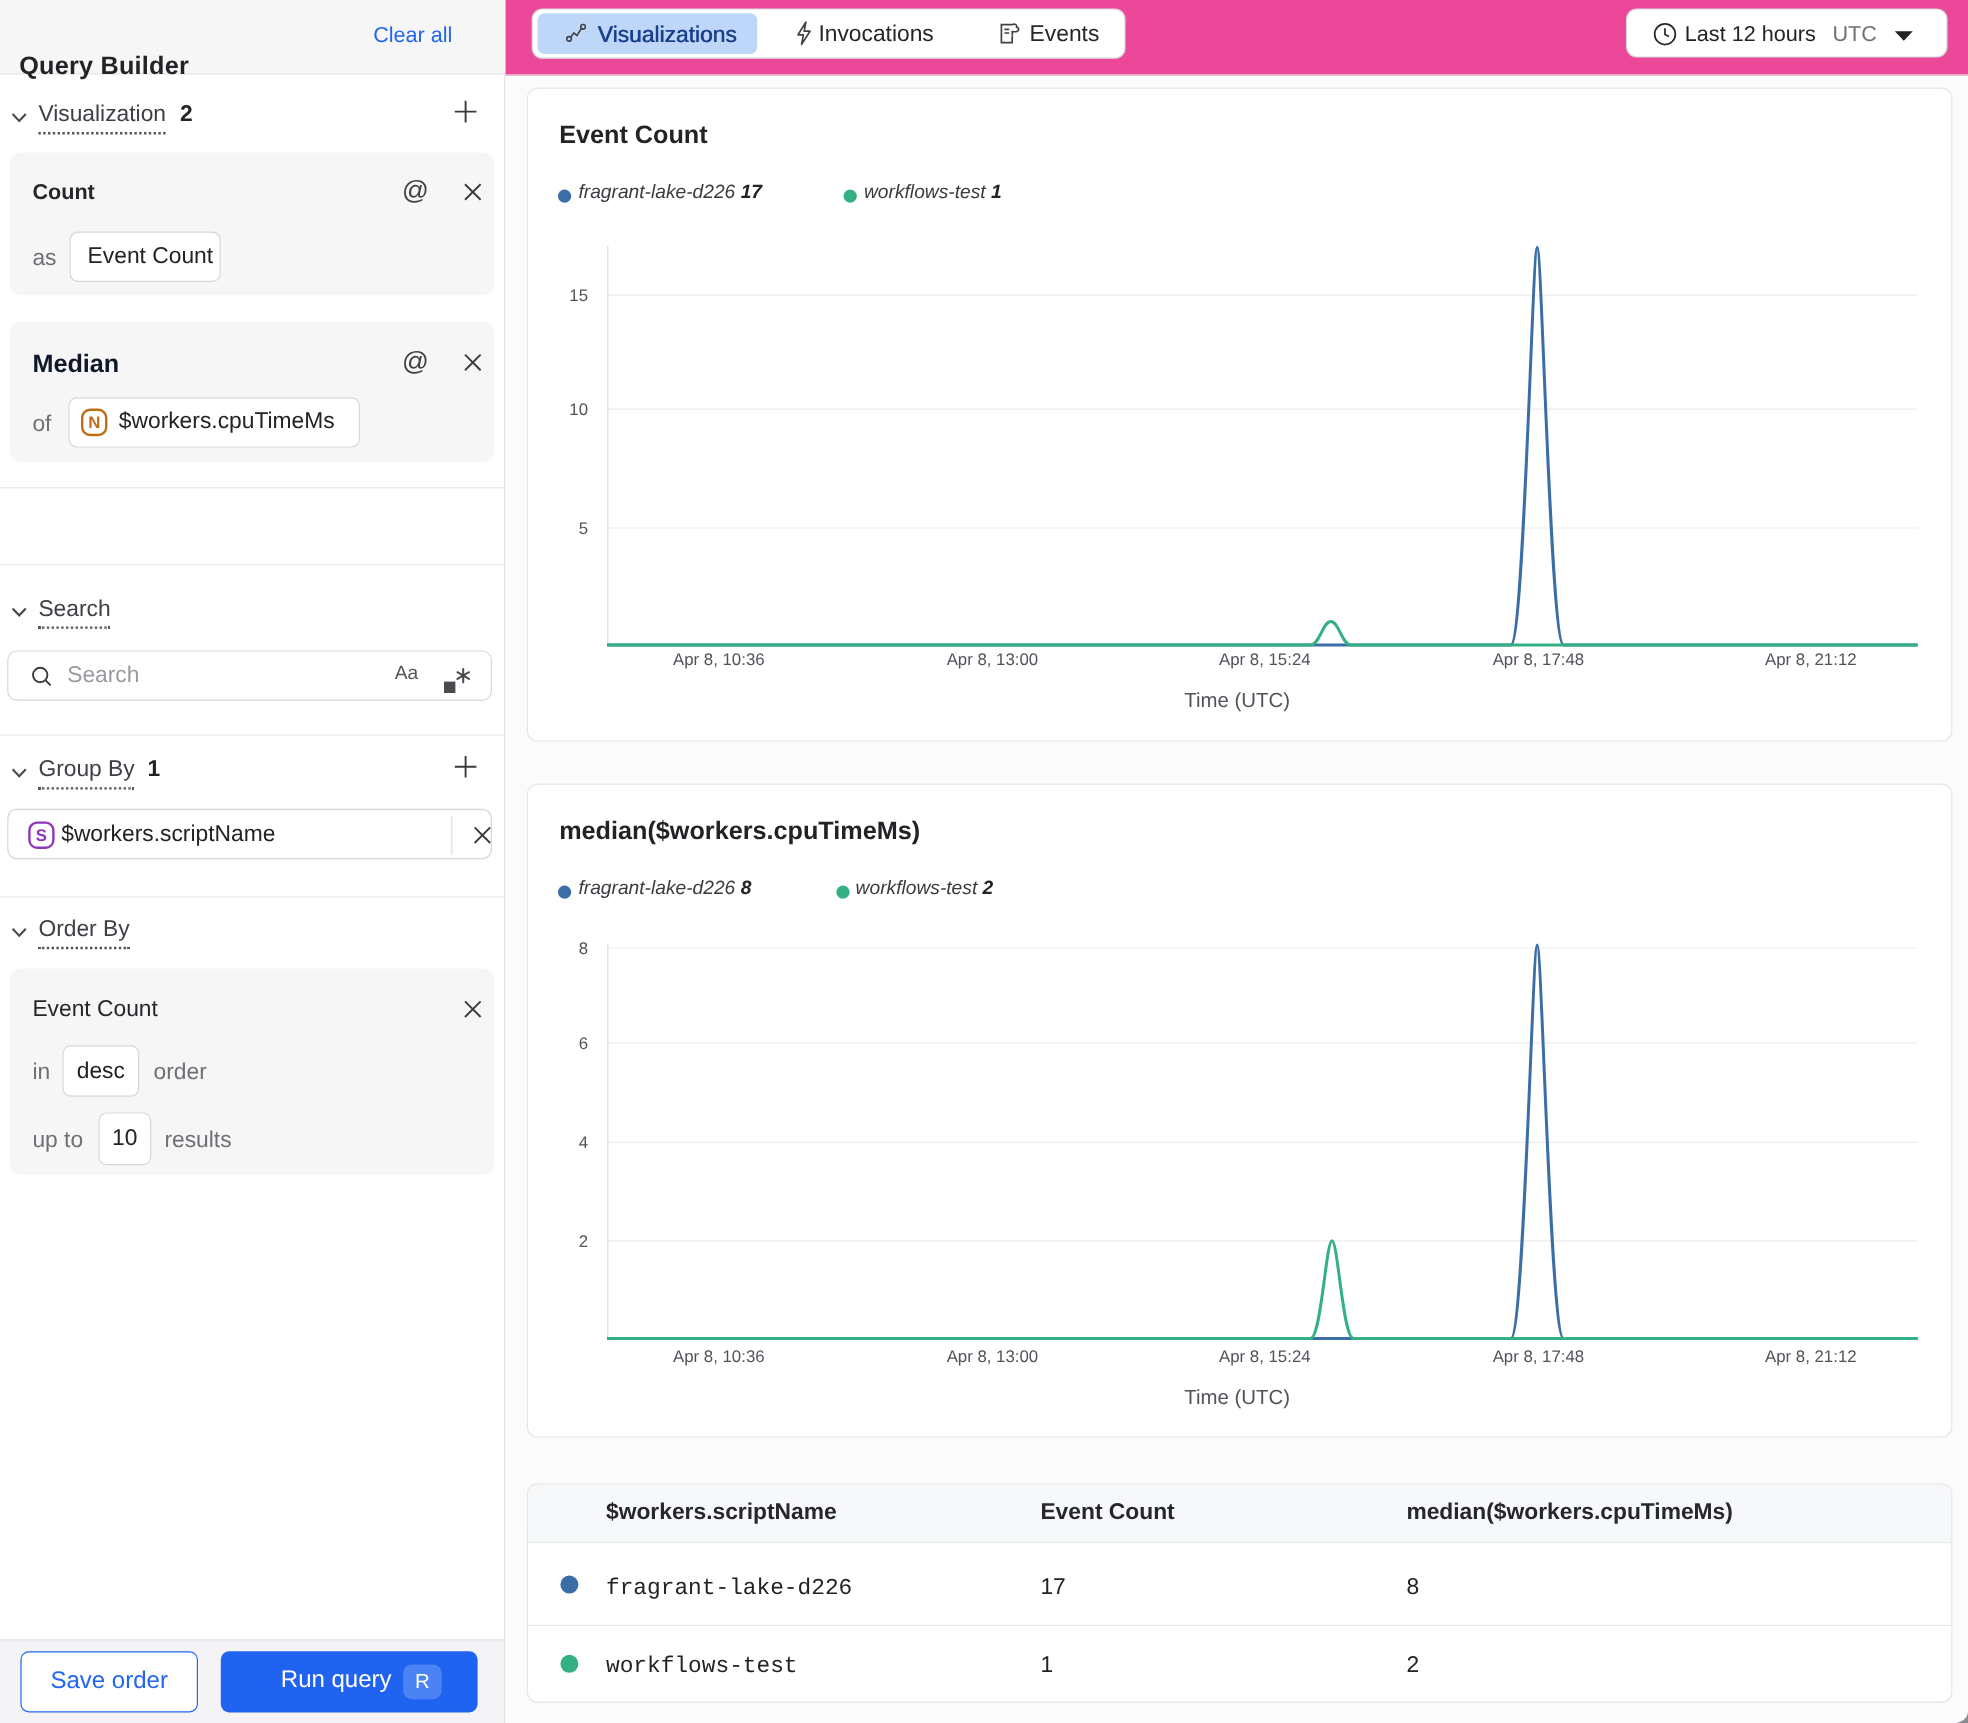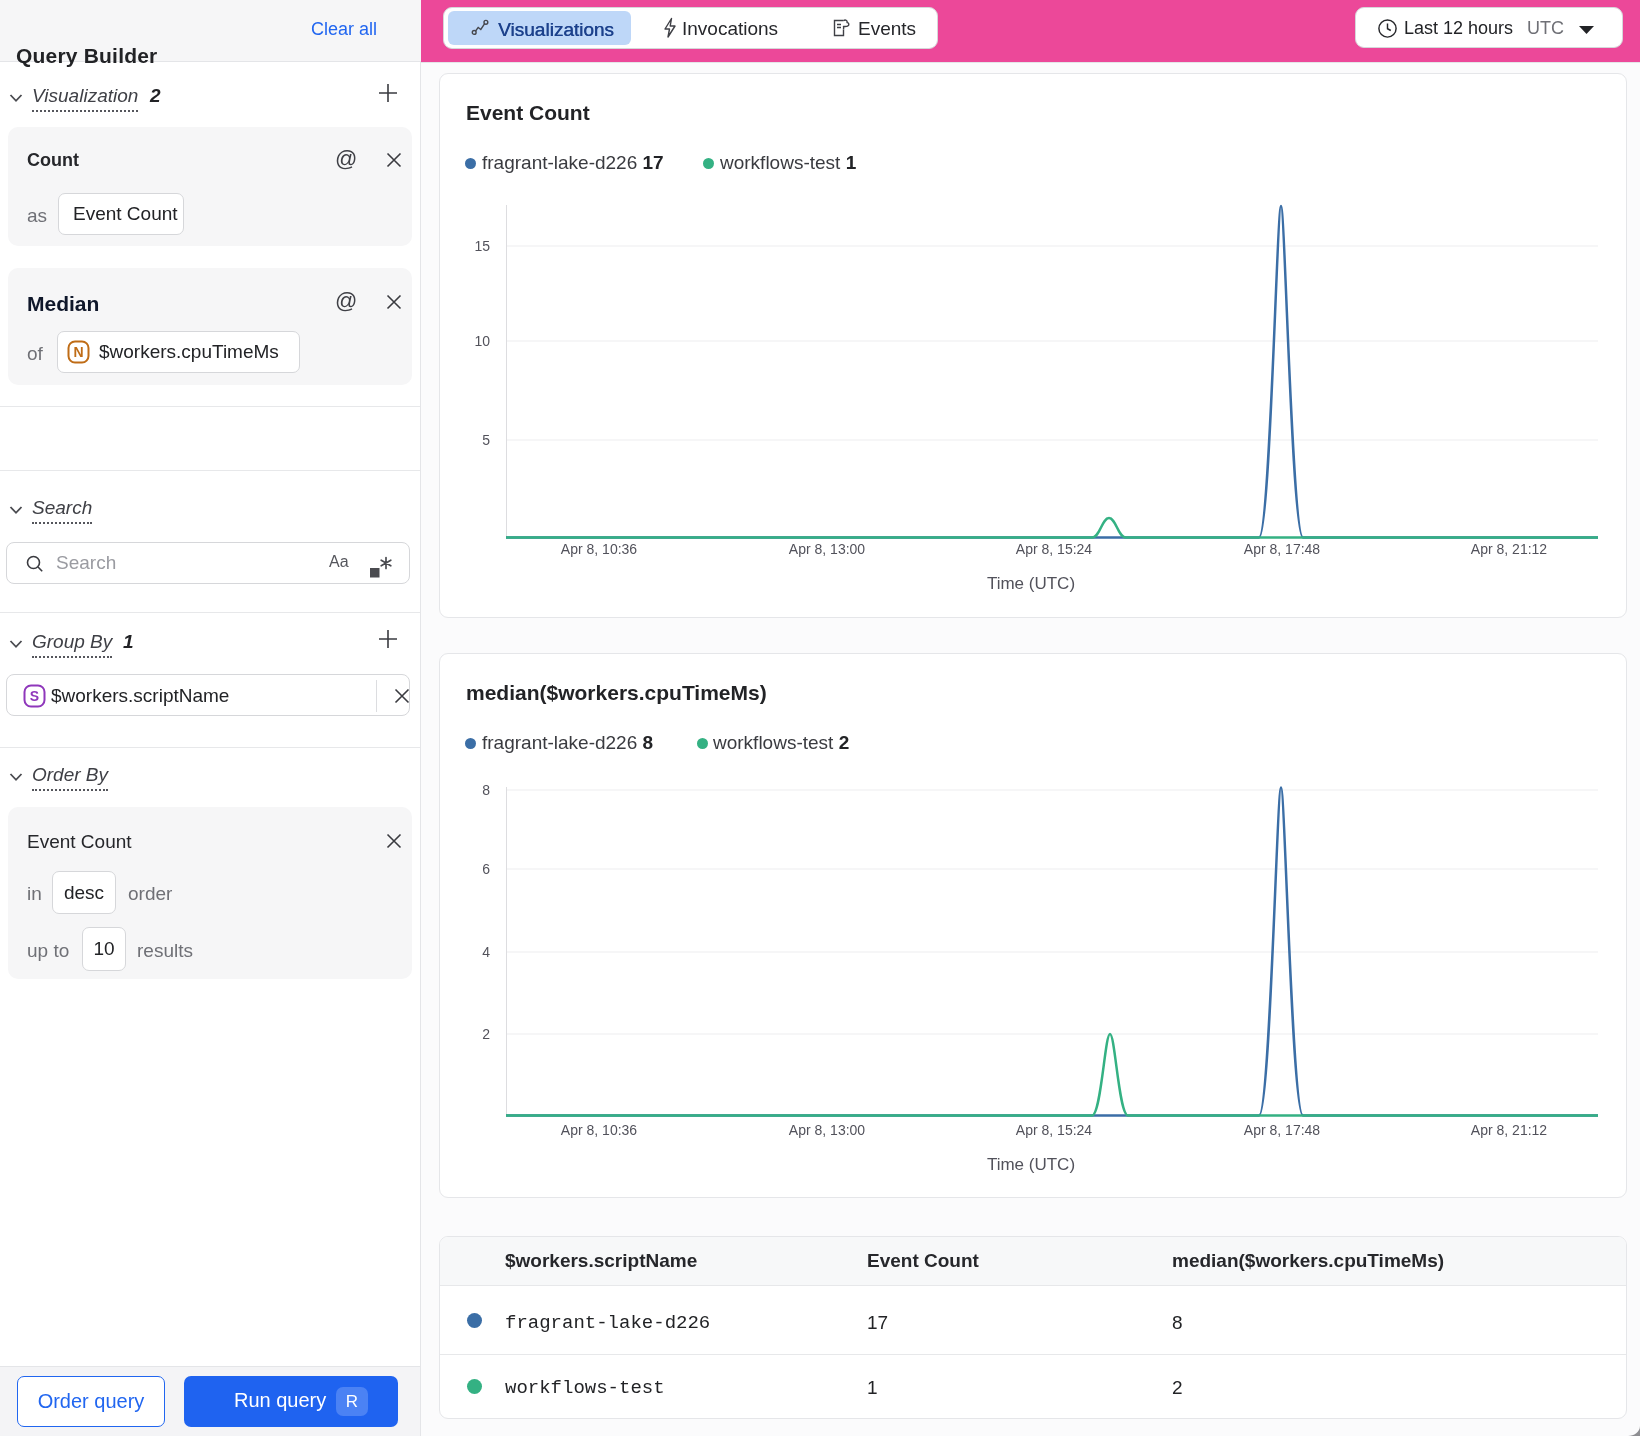--- a/index.html
+++ b/index.html
@@ -6,21 +6,21 @@
 html,body { width:1640px; height:1436px; overflow:hidden; }
 body { font-family:"Liberation Sans", sans-serif; background:#fbfbfc; position:relative; color:#26272b; }
 .abs { position:absolute; }
 
 
 #sidebar { position:absolute; left:0; top:0; width:421px; height:1436px; background:#fff; border-right:1px solid #e4e5e8; }
 #sb-head { position:absolute; left:0; top:0; width:421px; height:62px; background:#f6f6f7; border-bottom:1px solid #e4e5e8; }
 #sb-title { position:absolute; left:16px; top:17px; font-size:21px; font-weight:700; color:#222326; letter-spacing:0.2px;margin-top:27px; }
 #clear-all { position:absolute; right:44px; top:19px; font-size:18px; color:#2166f0; }
 
-.sechead { position:absolute; left:0; width:420px; height:24px;font-style:italic; }
+.sechead { position:absolute; left:0; width:420px; height:24px; }
 .chev { position:absolute; left:8px; top:2.5px; width:16px; height:16px; }
 .sectitle { position:absolute; left:32px; top:-2px; font-size:19px; color:#3f4046; border-bottom:2.5px dotted #55565c; padding-bottom:3px; }
 .seccount { position:absolute; font-size:19px; font-weight:700; color:#222326; top:-2px; }
 .plus { position:absolute; right:22px; top:-4px; width:20px; height:20px; }
 .divider { position:absolute; left:0; width:420px; border-top:1px solid #e7e8ea; }
 
 .sbcard { position:absolute; left:8px; width:404px; background:#f6f6f7; border-radius:10px; }
 .iconx  { position:absolute; width:18px; height:18px; }
 .graylbl { position:absolute; font-size:19px; color:#6f7076; }
 .chip { position:absolute; background:#fff; border:1px solid #d6d7da; border-radius:7px; font-size:19px; color:#222326; display:flex; align-items:center; }
@@ -46,21 +46,21 @@
 #tabs { position:absolute; left:22px; top:7px; width:495px; height:42px; background:#fff; border:1px solid #d6d7da; border-radius:9px; }
 #tab-active { position:absolute; left:4px; top:3px; width:183px; height:34px; background:#bed7f8; border-radius:6px; }
 #tab-active .t { position:absolute; left:50px; top:8px; font-size:19px; font-weight:400; color:#1c418c; text-shadow:0.5px 0 0 #1c418c; }
 .tab { position:absolute; top:10px; font-size:19px; color:#26272b; }
 #timebtn { position:absolute; right:17px; top:7px; width:268px; height:41px; background:#fff; border:1px solid #d6d7da; border-radius:9px; }
 #timebtn .t1 { position:absolute; left:48px; top:10px; font-size:18px; font-weight:400; color:#222326; }
 #timebtn .t2 { position:absolute; left:171px; top:10px; font-size:18px; color:#6f7076; }
 
 .card { position:absolute; left:18px; width:1188px; background:#fff; border:1px solid #e5e6e9; border-radius:9px; }
 .ctitle { position:absolute; left:26px; font-size:21px; top:27px; font-weight:700; color:#222326; }
-.legend { position:absolute; font-size:19px; color:#3a3b40; }
+.legend { position:absolute; font-size:16px; color:#3a3b40;font-style:italic; }
 .legend b { color:#222326; }
 .ldot { position:absolute; width:11px; height:11px; border-radius:50%; top:3px; }
 
 
 #tcard { position:absolute; left:18px; top:1236px; width:1188px; height:183px; background:#fff; border:1px solid #e5e6e9; border-radius:9px; overflow:hidden; }
 #thead { position:absolute; left:0; top:0; width:1186px; height:49px; background:#f7f8f9; border-bottom:1px solid #e7e8ea; }
 #thead div { position:absolute; top:13px; font-size:19px; font-weight:700; color:#26272b; }
 .trow { position:absolute; left:0; width:1186px; }
 .trow .dot { position:absolute; left:27px; width:15px; height:15px; border-radius:50%; }
 .trow .mono { position:absolute; left:65px; font-family:"Liberation Mono", monospace; font-size:19px; color:#222326; }
@@ -292,19 +292,19 @@
       </svg>
     <div class="graylbl" style="left:19px;top:76px">in</div>
     <div class="minichip" style="left:44px;top:64px;width:64px;height:43px;line-height:41px">desc</div>
     <div class="graylbl" style="left:120px;top:76px">order</div>
     <div class="graylbl" style="left:19px;top:133px">up to</div>
     <div class="minichip" style="left:74px;top:120px;width:44px;height:44px;line-height:42px">10</div>
     <div class="graylbl" style="left:129px;top:133px">results</div>
   </div>
 
   <div id="sb-foot">
-    <div id="btn-save">Order query</div>
+    <div id="btn-save">Save order</div>
     <div id="btn-run">
         <span class="lbl">Run query</span>
         <span class="kbd">R</span>
       </div>
   </div>
 </div>
 
 </body></html>

